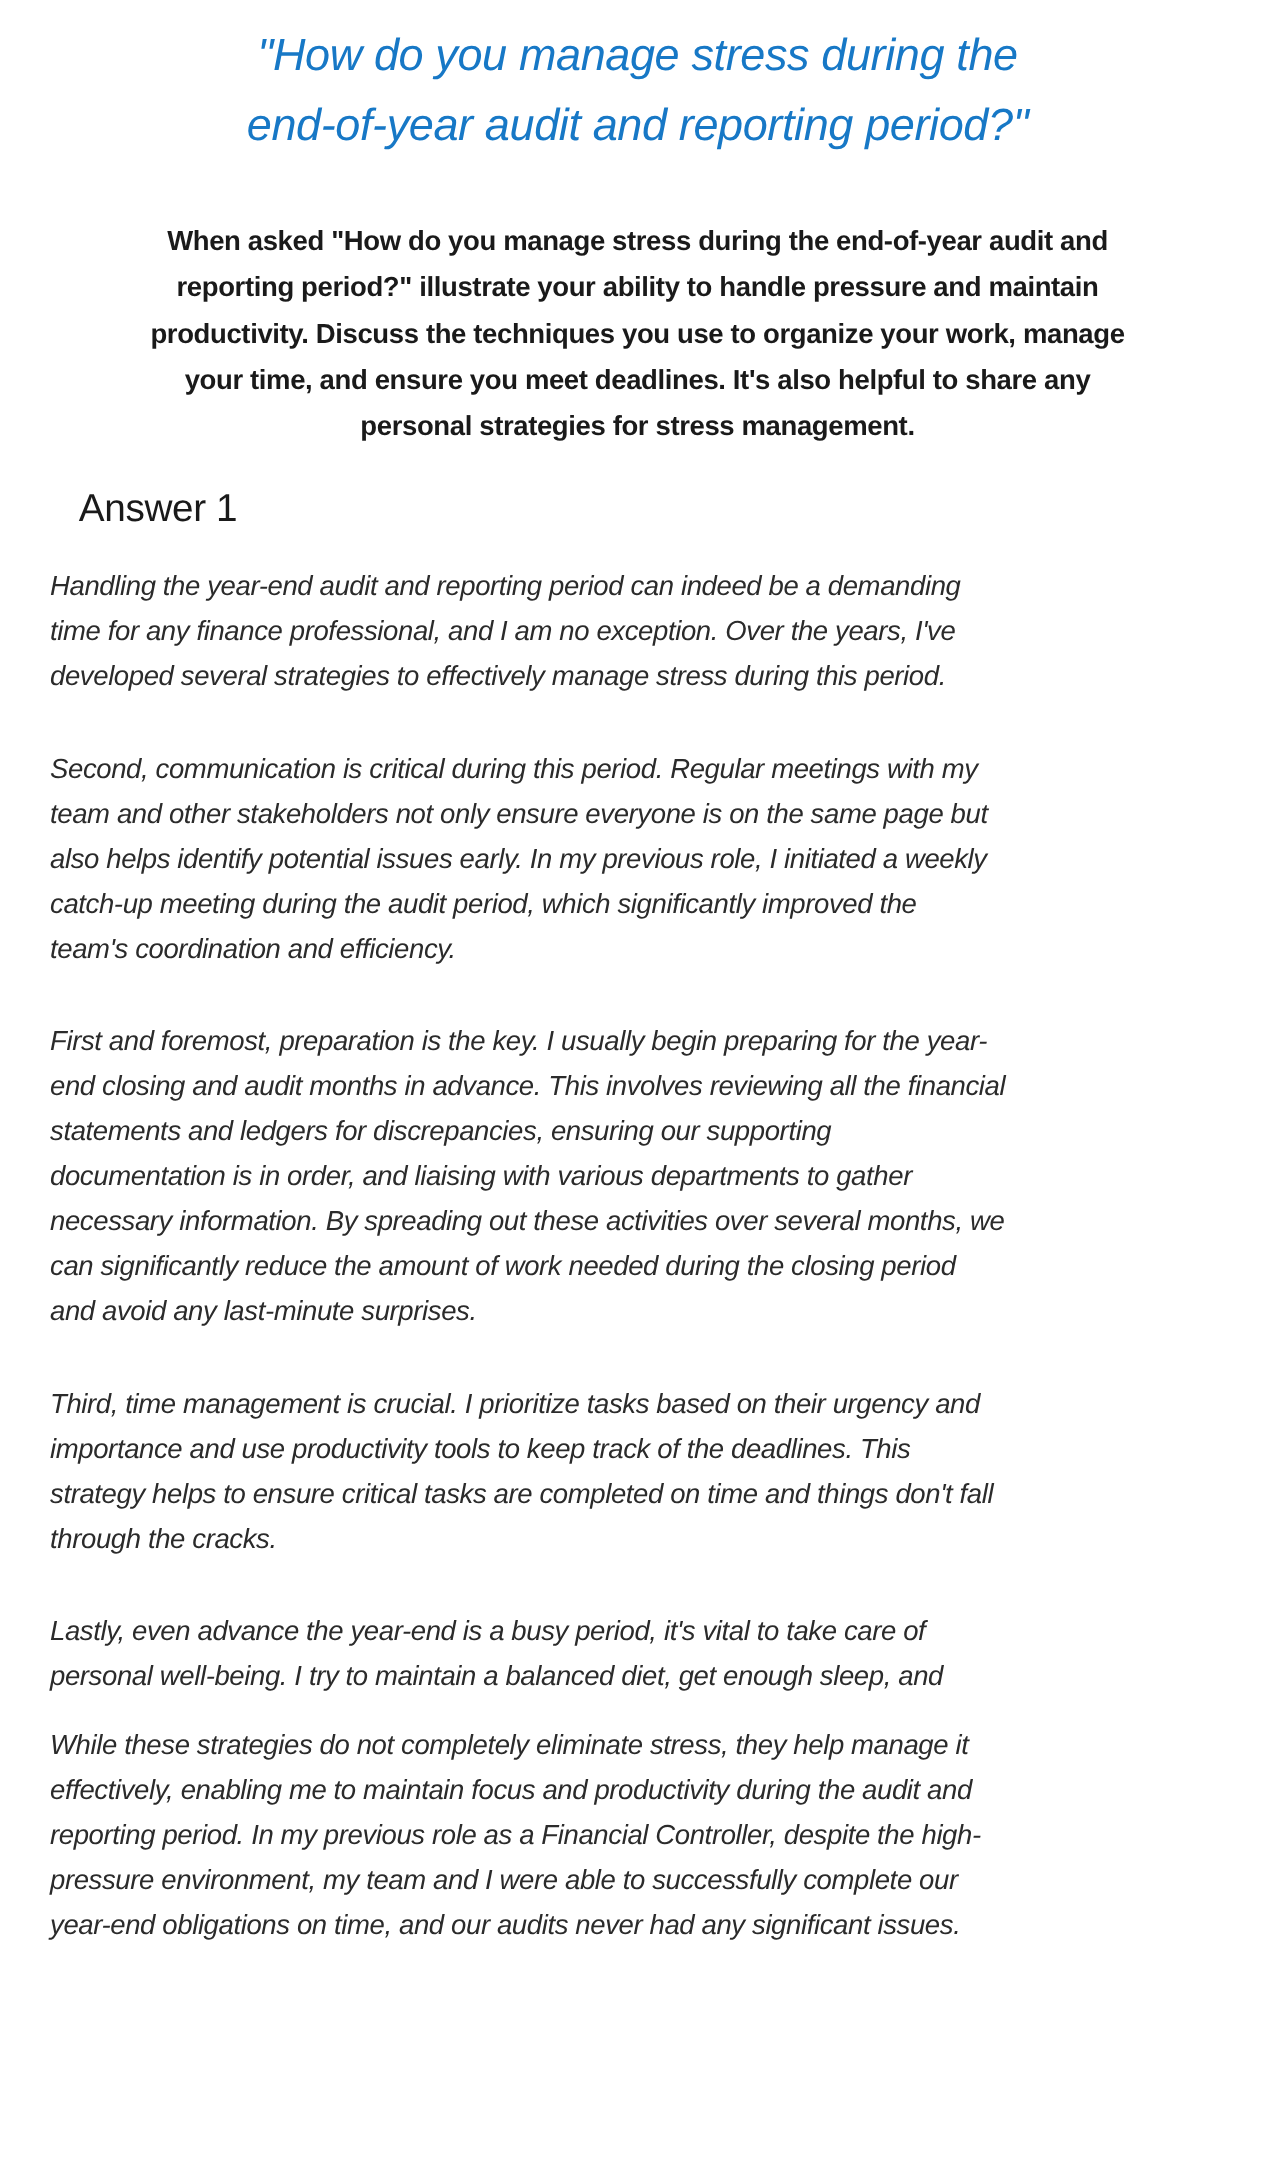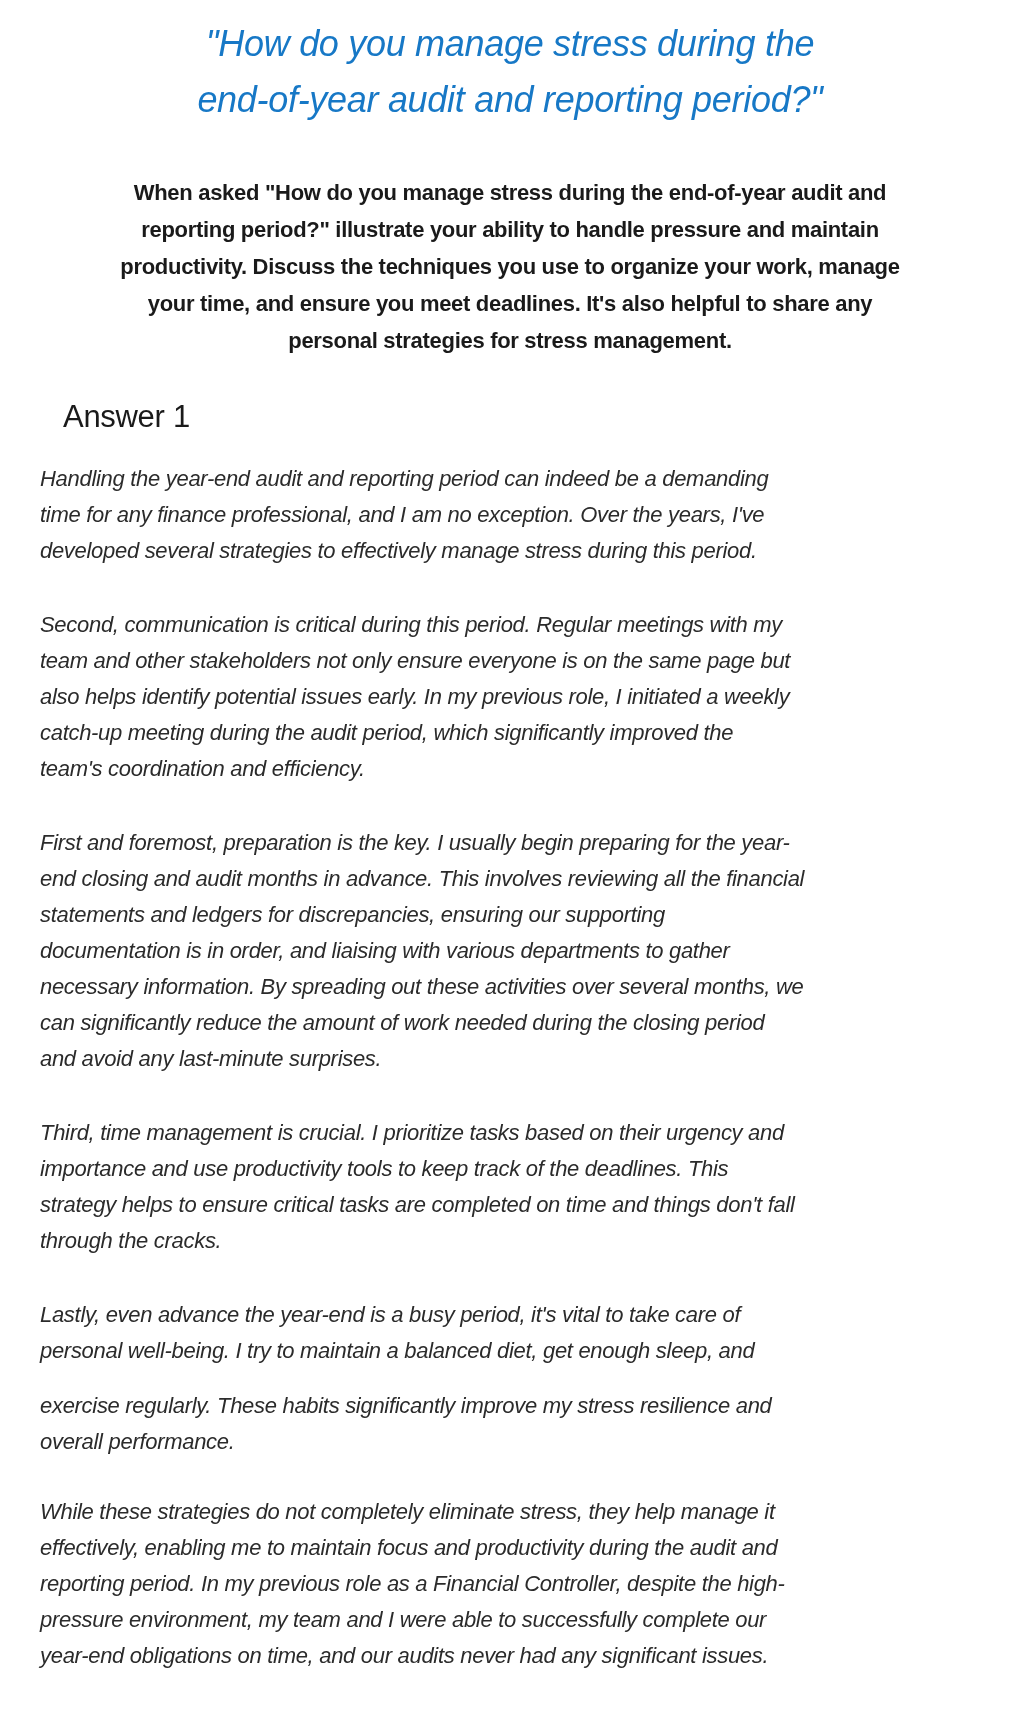--- a/index.html
+++ b/index.html
@@ -35,21 +35,21 @@
     text-align: center;
     font-weight: 700;
     font-style: normal;
     font-size: 22px;
     line-height: 37px;
     color: #1a1a1a;
     white-space: pre-line;
     letter-spacing: -0.3px;
   }
   .answer-heading {
-    margin: 40px 0 26px 63px;
+    margin: 30px 0 26px 63px;
     font-weight: 400;
     font-style: normal;
     font-size: 31px;
     line-height: 36px;
     color: #1a1a1a;
     letter-spacing: -0.3px;
   }
   .answer-body {
     margin: 0 30px 0 40px;
   }
@@ -104,22 +104,20 @@
 documentation is in order, and liaising with various departments to gather
 necessary information. By spreading out these activities over several months, we
 can significantly reduce the amount of work needed during the closing period
 and avoid any last-minute surprises.</p>
     <p>Third, time management is crucial. I prioritize tasks based on their urgency and
 importance and use productivity tools to keep track of the deadlines. This
 strategy helps to ensure critical tasks are completed on time and things don't fall
 through the cracks.</p>
     <p class="tight-after">Lastly, even advance the year-end is a busy period, it's vital to take care of
 personal well-being. I try to maintain a balanced diet, get enough sleep, and</p>
-    <p class="medium-after">exercise regularly. These habits significantly improve my stress resilience and
-overall performance.</p>
     <p>While these strategies do not completely eliminate stress, they help manage it
 effectively, enabling me to maintain focus and productivity during the audit and
 reporting period. In my previous role as a Financial Controller, despite the high-
 pressure environment, my team and I were able to successfully complete our
 year-end obligations on time, and our audits never had any significant issues.</p>
   </div>
 
 </div>
 
 </body></html>

